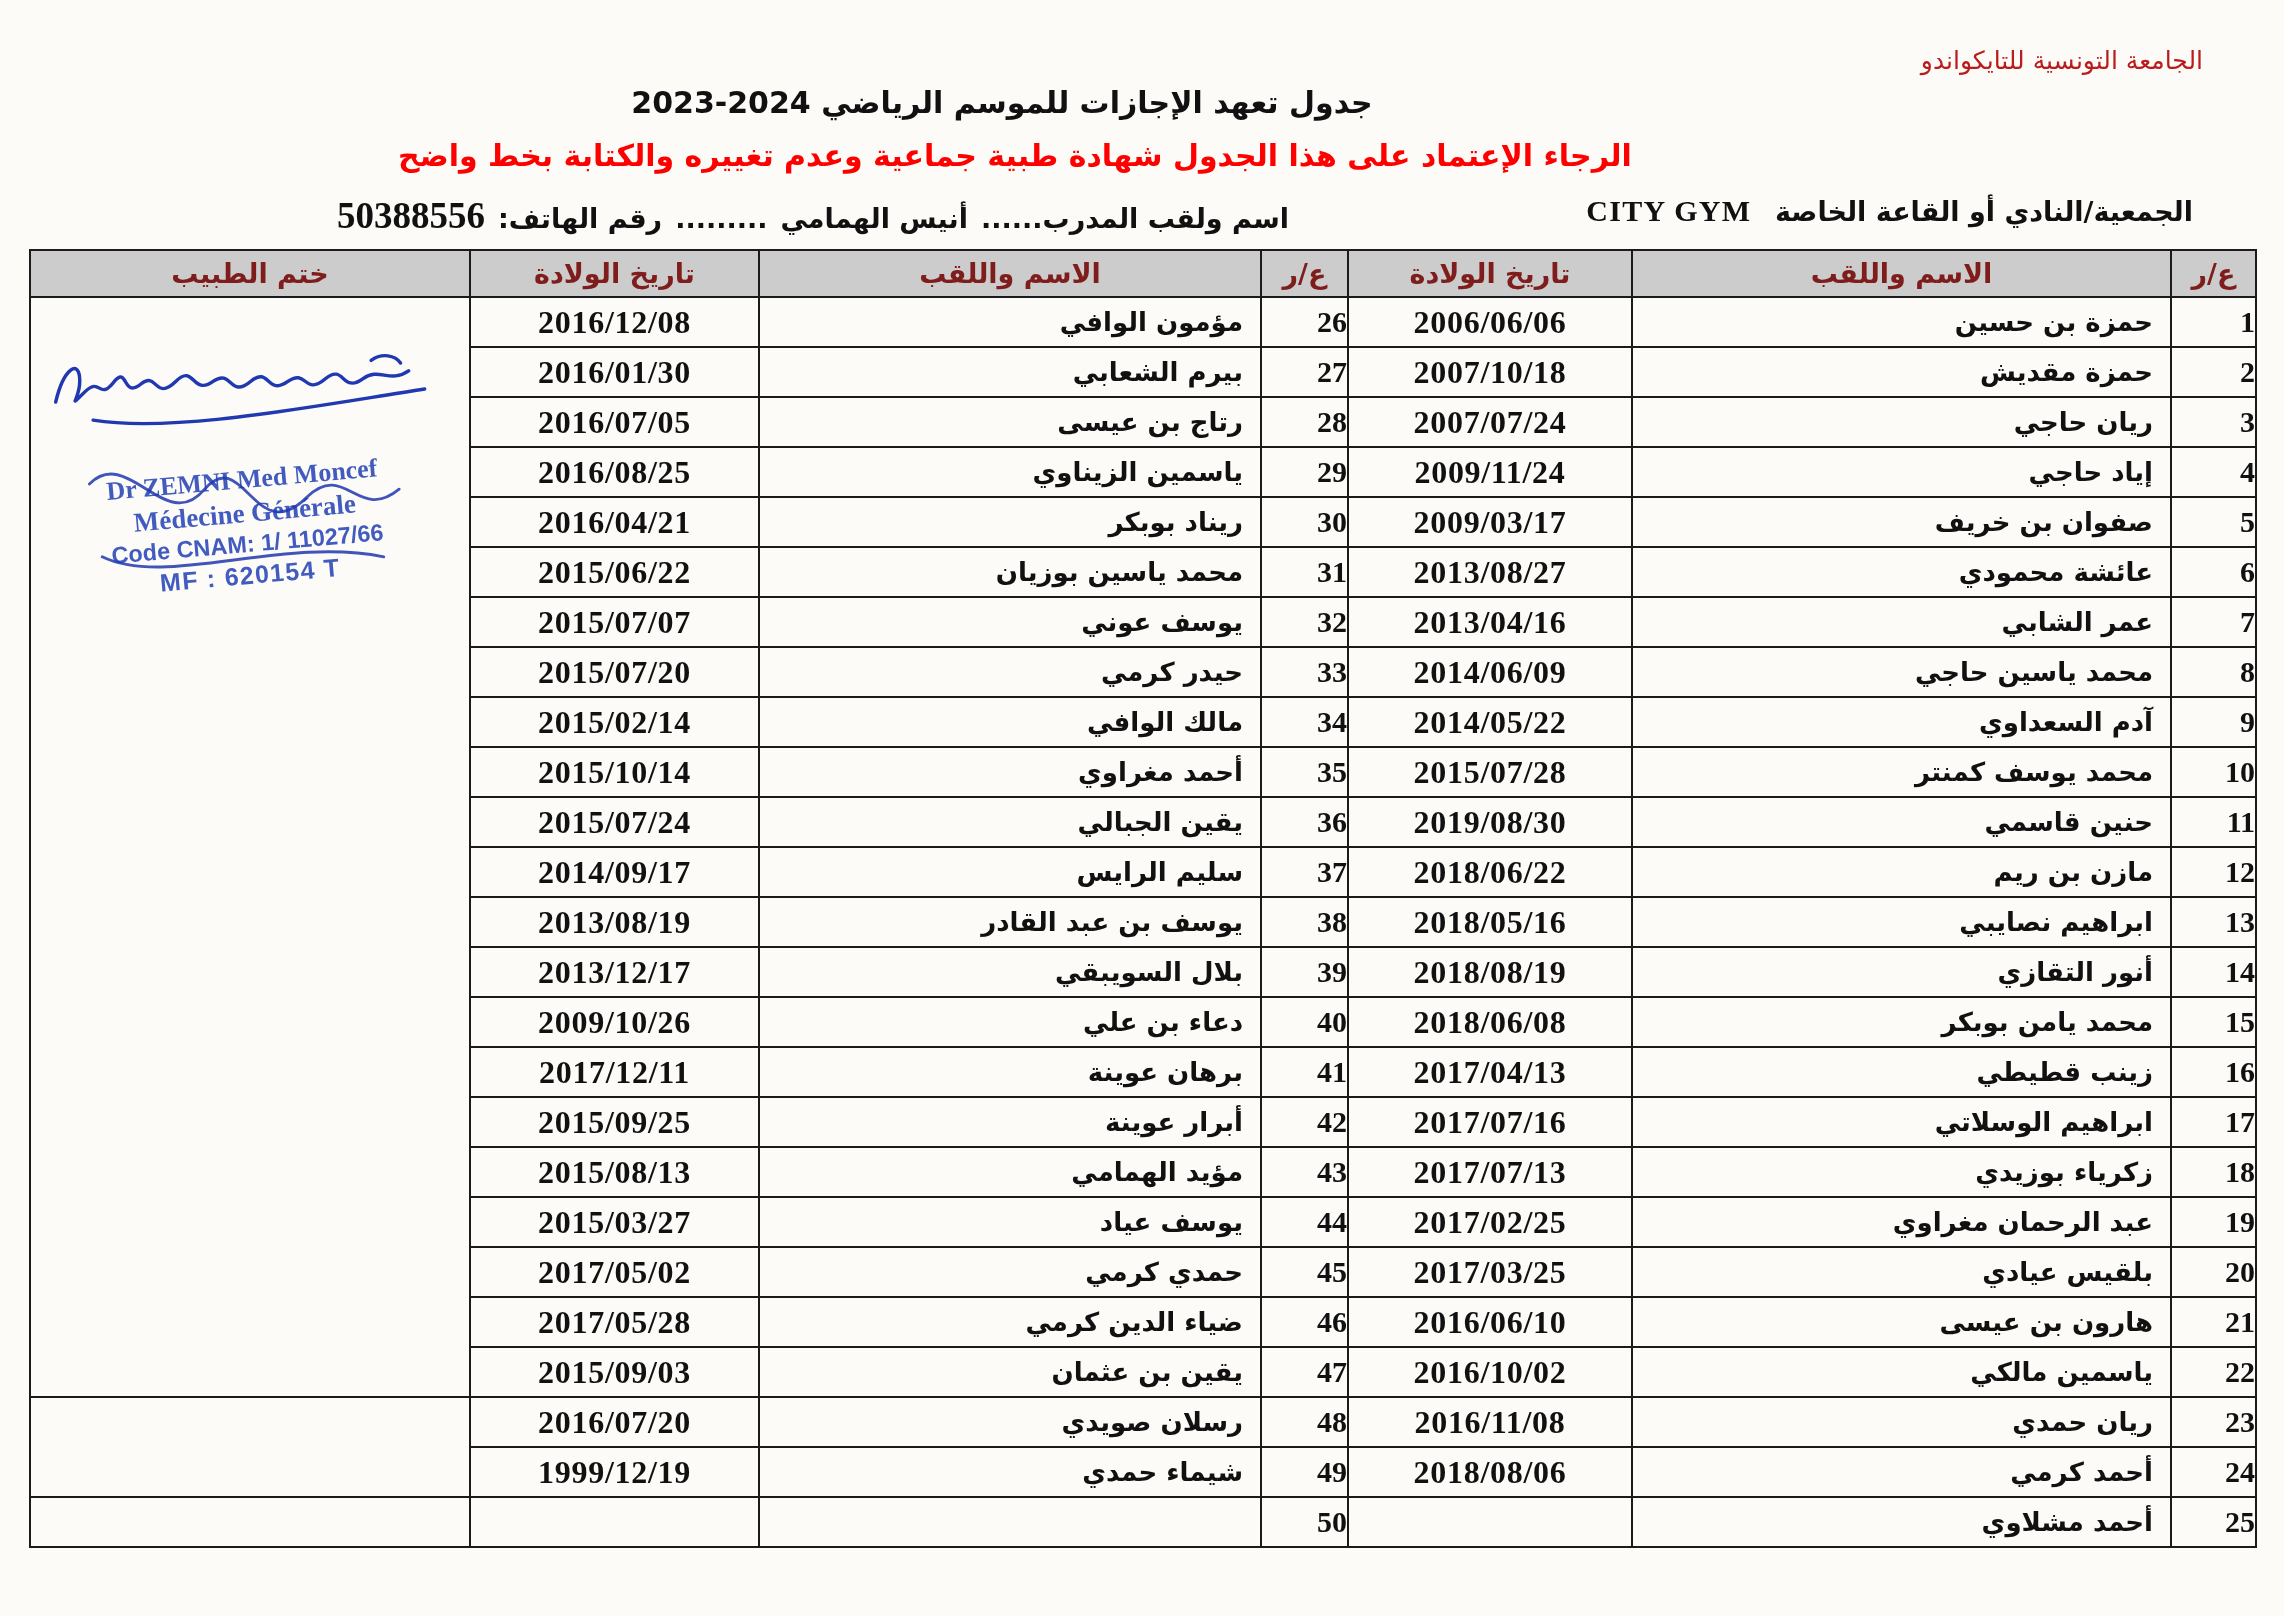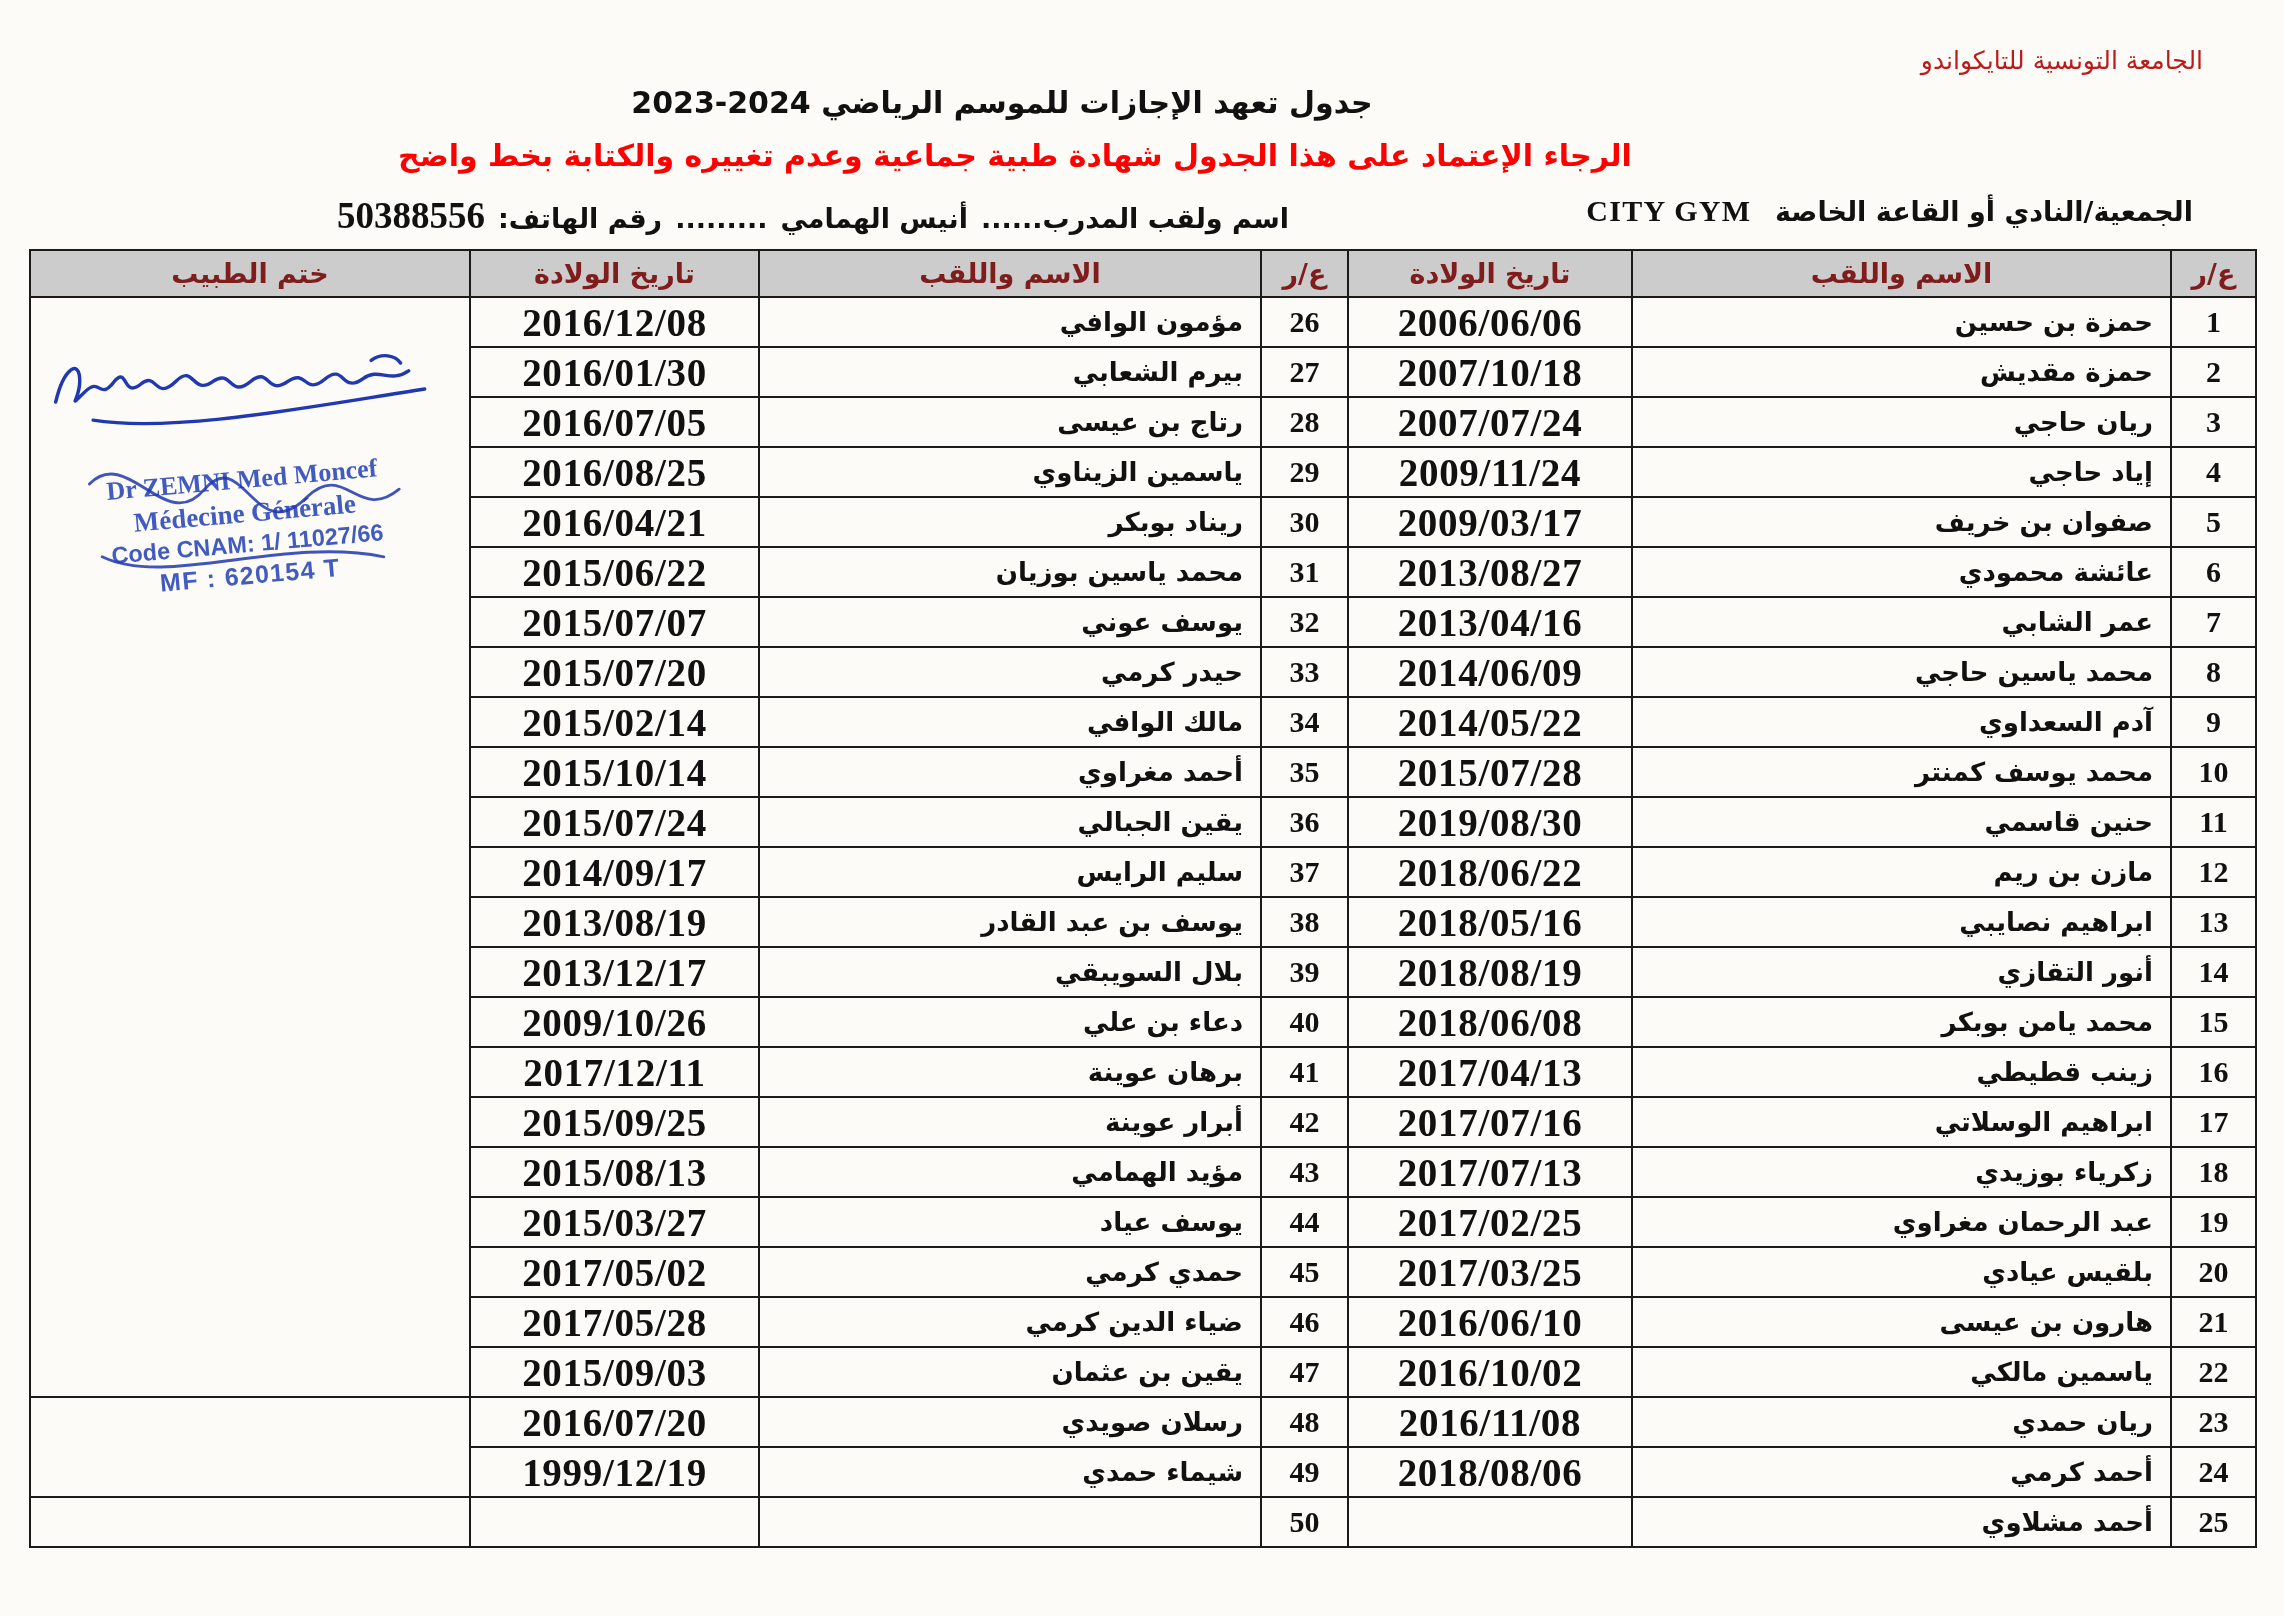--- a/index.html
+++ b/index.html
@@ -45,29 +45,29 @@
   }
   table.roster thead th {
     background:#cccccc;
     height:47px;
     font-size:27px; font-weight:bold; color:#7f1d1d;
     text-align:center;
   }
   table.roster td { height:50px; background:#fcfbf7; }
   td.num {
     font-family:"Liberation Serif", serif;
-    font-size:30px; font-weight:bold; text-align:center; color:#111;
+    font-size:30px; font-weight:bold; color:#111;
   }
   td.name {
     font-size:26px; font-weight:bold; text-align:right;
     padding-right:17px; color:#111; direction:rtl;
   }
   td.dob {
     font-family:"Liberation Serif", serif;
-    font-size:39px; font-weight:bold; text-align:center;
+    font-size:32px; font-weight:bold; text-align:center;
     letter-spacing:0.7px; color:#111;
   }
   td.stamp { vertical-align:top; }
   .stamp-wrap { position:relative; width:100%; height:100%; }
   .sig-svg { position:absolute; top:26px; left:14.3px; width:401px; height:117px; }
   .scrawl-svg { position:absolute; top:134px; left:19.5px; width:384px; height:195px; opacity:.85; }
   .stamp-block {
     position:absolute; top:166px; left:9.8px; width:410px;
     transform:rotate(-5deg);
     text-align:center; color:#2946b8; opacity:.88;

